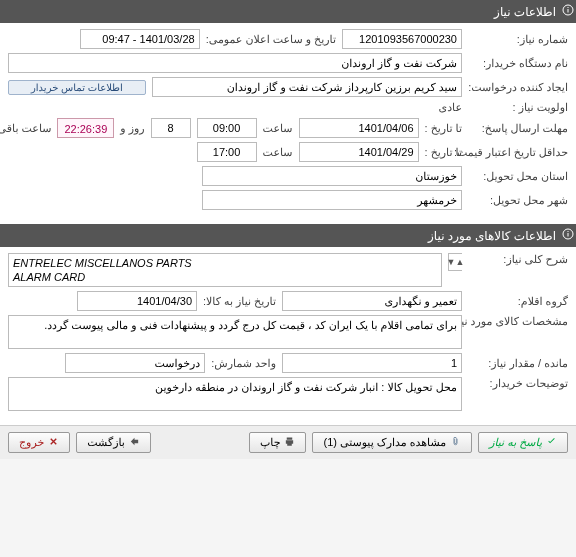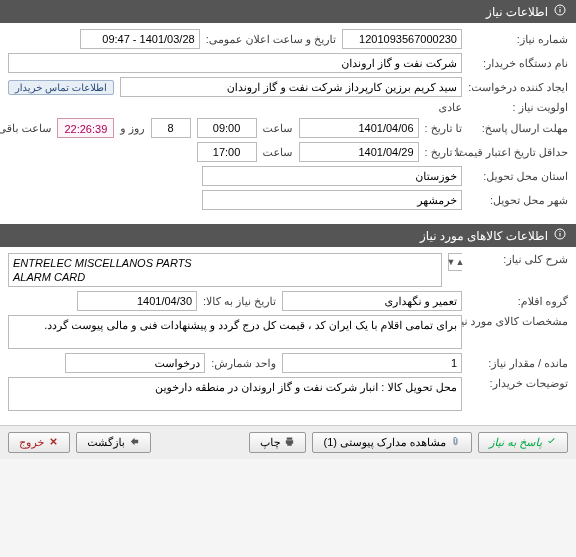--- a/index.html
+++ b/index.html
@@ -17,21 +17,21 @@
     right: 60px;
     font-size: 22px;
     color: rgba(120,120,120,0.18);
     pointer-events: none;
     z-index: 0;
     white-space: nowrap;
   }
   .panel-header {
     background: #555;
     color: #fff;
-    padding: 4px 10px;
+    padding: 4px 2px;
     font-size: 12px;
     display: flex;
     align-items: center;
     gap: 6px;
   }
   .panel-header svg { width: 12px; height: 12px; }
   .form-body {
     background: #fff;
     padding: 6px 8px 10px 8px;
     position: relative;
@@ -79,21 +79,21 @@
     padding: 2px 6px;
     height: 20px;
     line-height: 16px;
     width: 70px;
     text-align: center;
   }
   .taglink {
     background: #e8eef5;
     border: 1px solid #9fb3cc;
     color: #2a4d7a;
-    padding: 1px 6px;
+    padding: 1px 22px;
     font-size: 10px;
     border-radius: 2px;
     white-space: nowrap;
   }
   .btnbar {
     background: #eee;
     border-top: 1px solid #ccc;
     padding: 6px 8px;
     display: flex;
     gap: 6px;

